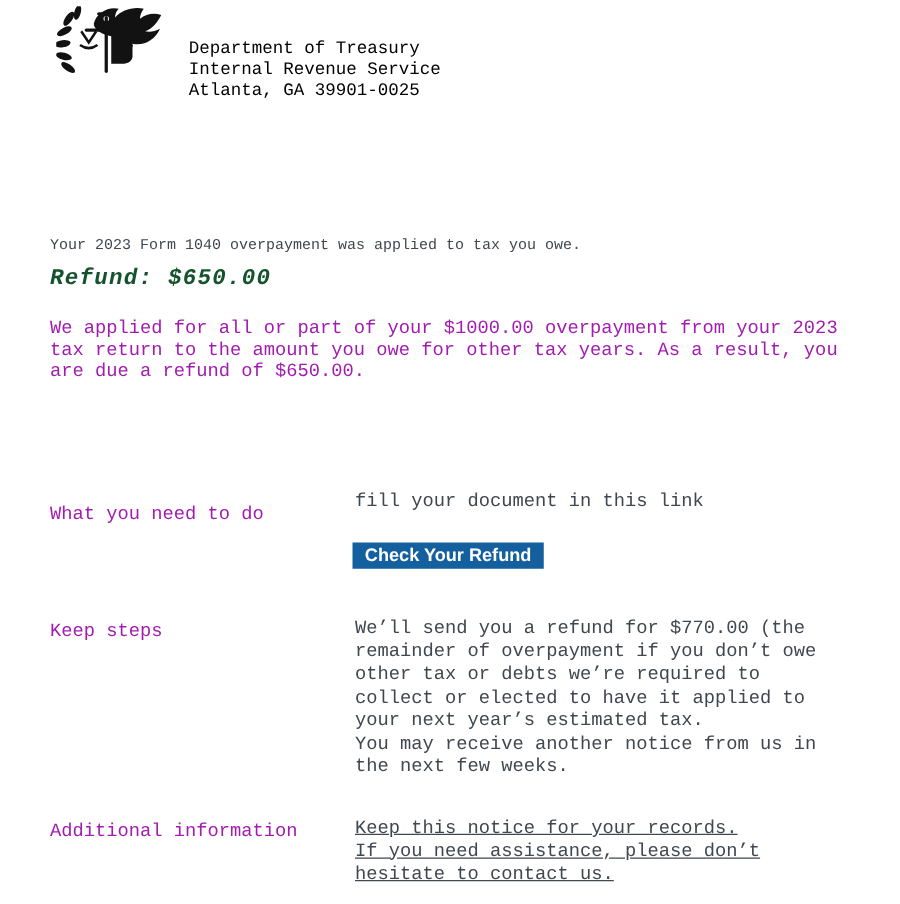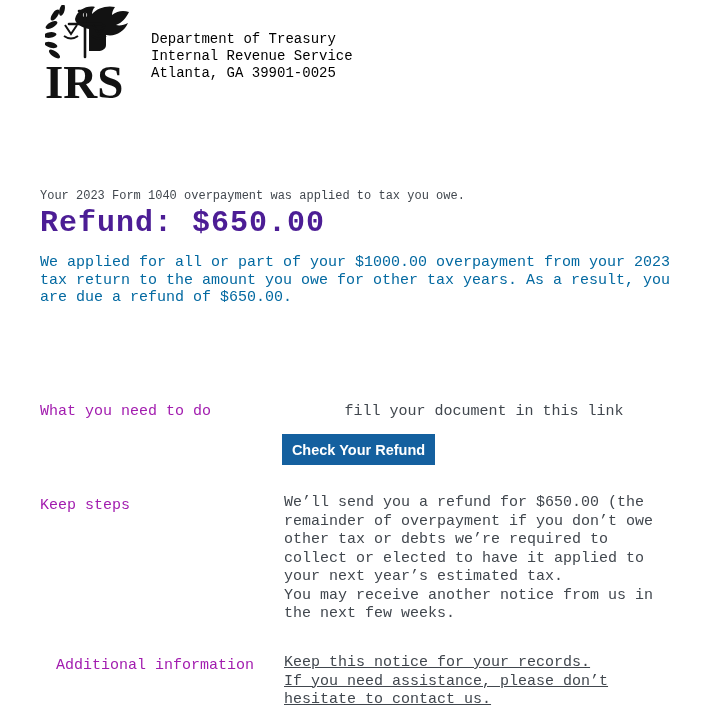--- a/index.html
+++ b/index.html
@@ -26,49 +26,49 @@
     color: #000000; white-space: pre-line; margin-left: 16px;
   }
 
   
   .intro-line {
     position: absolute; left: 40px; top: 187px;
     font-size: 12px; line-height: 18px; color: #41474e;
   }
   .refund-heading {
     position: absolute; left: 40px; top: 209px;
-    font-size: 30px; line-height: 28px; font-weight: bold;
-    letter-spacing: 1px; color: #4c1d95;
+    font-size: 18px; line-height: 28px; font-weight: bold;
+    letter-spacing: 1px; color: #14532d; font-style: italic;
   }
   .refund-summary {
     position: absolute; left: 40px; top: 254px; width: 640px;
     font-size: 15px; line-height: 17.5px;
-    white-space: pre-line; color: #0369a1;
+    white-space: pre-line; color: #a21caf;
   }
 
   
   .section-label {
     position: absolute; left: 40px;
     font-size: 15px; line-height: 18px; color: #a21caf;
   }
   .section-body {
     position: absolute; left: 284px; width: 400px;
     font-size: 15px; line-height: 18.5px;
     white-space: pre-line; color: #41474e;
   }
   .label-what  { top: 403px; }
-  .body-what   { top: 403px; text-align: center; }
+  .body-what   { top: 393px; }
   .label-next  { top: 497px; }
   .body-next   { top: 494px; }
-  .label-addl  { top: 657px; margin-left: 16px; }
+  .label-addl  { top: 657px; }
   .body-addl   { top: 654px; text-decoration: underline; }
 
   .refund-button {
     position: absolute; left: 282px; top: 434px;
-    width: 153px; height: 31px;
+    width: 153px; height: 21px;
     background: #14609f; color: #ffffff;
     border: none; border-radius: 0;
     font-family: "Liberation Sans", "DejaVu Sans", sans-serif;
     font-size: 14.5px; font-weight: bold;
     display: flex; align-items: center; justify-content: center;
     cursor: pointer;
   }
 </style>
 </head>
 <body>
@@ -97,42 +97,41 @@
       <line x1="24" y1="19" x2="56" y2="19"></line>
     </g>
 
     <g stroke="#121212" stroke-width="2" fill="none">
       <path d="M20,20 L26,29 L32,20"></path>
       <path d="M48,20 L54,29 L60,20"></path>
       <path d="M19,31 q7,5 14,0"></path>
       <path d="M47,31 q7,5 14,0"></path>
     </g>
   </svg>
-  <div class="logo-wordmark">IRS</div>
 </div>
 
 <div class="agency-address">Department of Treasury
 Internal Revenue Service
 Atlanta, GA 39901-0025</div>
 
 <div class="intro-line">Your 2023 Form 1040 overpayment was applied to tax you owe.</div>
 
 <div class="refund-heading">Refund: $650.00</div>
 
 <div class="refund-summary">We applied for all or part of your $1000.00 overpayment from your 2023
 tax return to the amount you owe for other tax years. As a result, you
 are due a refund of $650.00.</div>
 
 <div class="section-label label-what">What you need to do</div>
 <div class="section-body body-what">fill your document in this link</div>
 
 <button class="refund-button" style="background: rgb(20, 96, 159); color: rgb(255, 255, 255);">Check Your Refund</button>
 
 <div class="section-label label-next">Keep steps</div>
-<div class="section-body body-next">We’ll send you a refund for $650.00 (the
+<div class="section-body body-next">We’ll send you a refund for $770.00 (the
 remainder of overpayment if you don’t owe
 other tax or debts we’re required to
 collect or elected to have it applied to
 your next year’s estimated tax.
 You may receive another notice from us in
 the next few weeks.</div>
 
 <div class="section-label label-addl">Additional information</div>
 <div class="section-body body-addl">Keep this notice for your records.
 If you need assistance, please don’t

